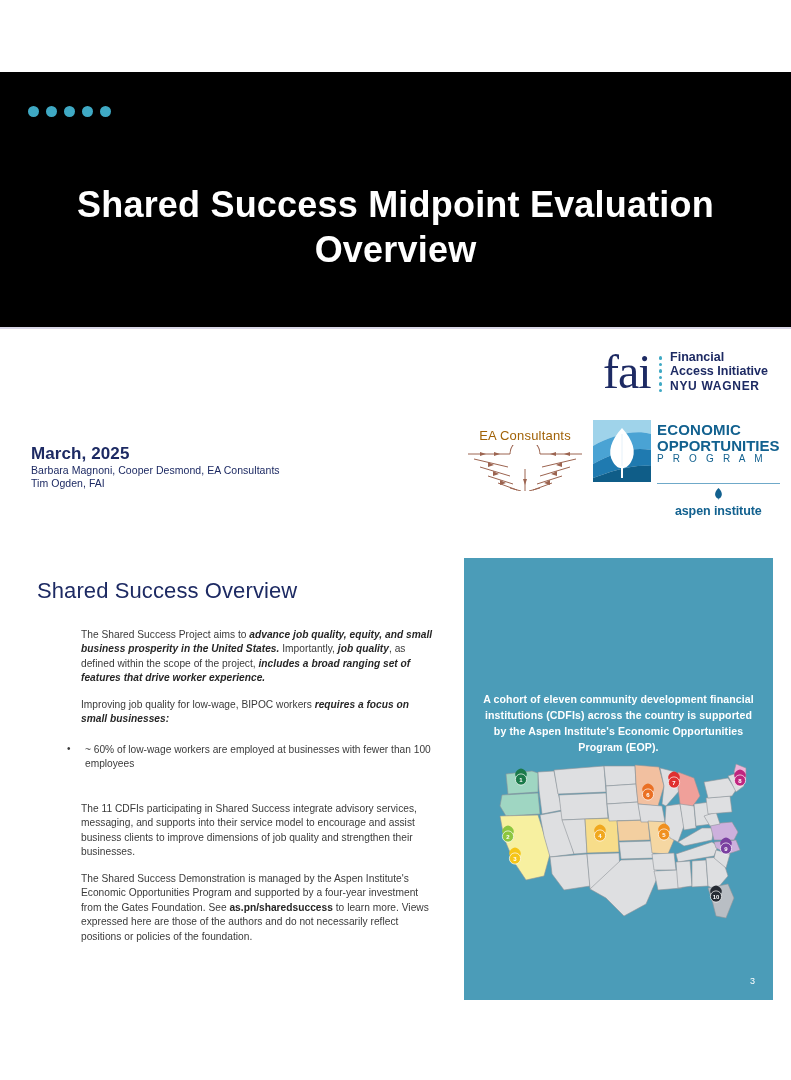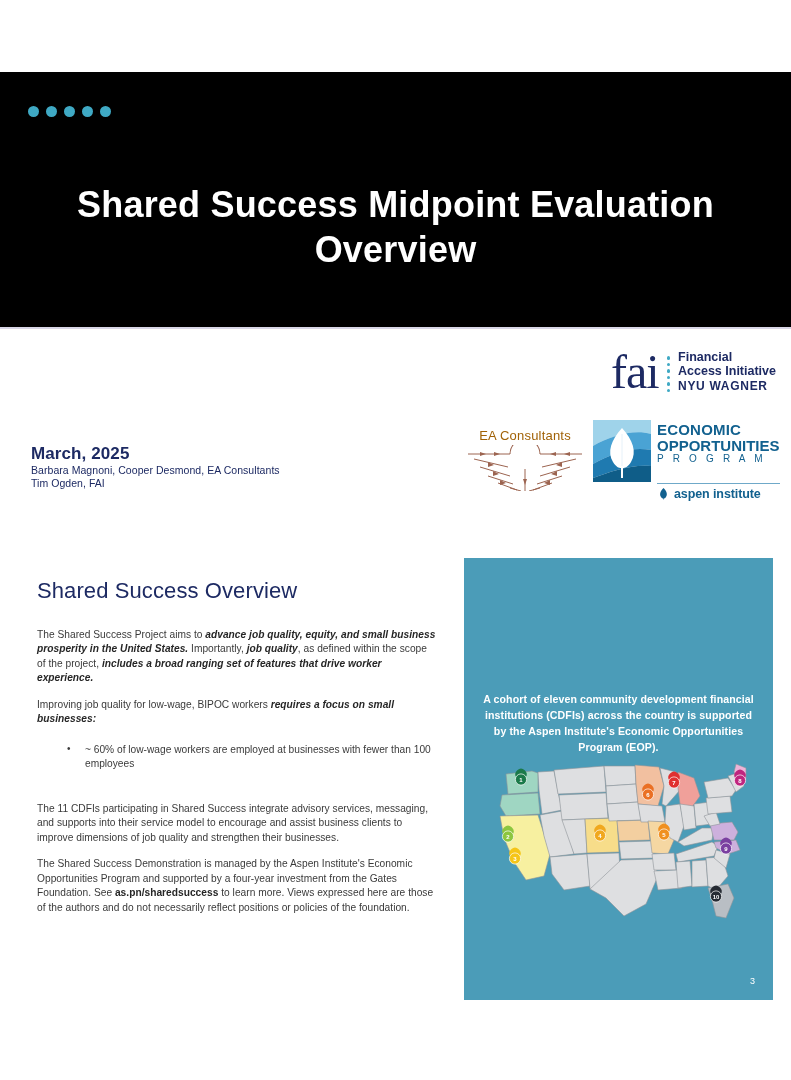--- a/index.html
+++ b/index.html
@@ -64,21 +64,21 @@
   .logo-cluster {
     position: absolute;
     left: 460px;
     top: 348px;
     width: 320px;
     height: 150px;
   }
   
   .fai-logo {
     position: absolute;
-    right: 4px;
+    right: 12px;
     top: 0;
     display: flex;
     align-items: center;
     gap: 8px;
   }
   .fai-word {
     font-family: "Liberation Serif", serif;
     font-size: 48px;
     line-height: 1;
     color: #1d2a63;
@@ -167,20 +167,21 @@
     letter-spacing: 3.2px;
     line-height: 1.15;
     padding-bottom: 18px;
     border-bottom: 1.3px solid #6fa9c9;
   }
   .eop-aspen {
     display: flex;
     align-items: center;
     gap: 4px;
     margin-top: 3px;
+    flex-direction: column;
   }
   .eop-aspen span {
     font-size: 12.5px;
     font-weight: bold;
     color: #12618f;
     letter-spacing: -0.1px;
   }
 
   
   .date-block {
@@ -215,20 +216,21 @@
     color: #1d2a63;
     letter-spacing: 0.1px;
     margin-bottom: 24px;
   }
   .body-p {
     font-size: 10.2px;
     color: #3a3a3a;
     line-height: 1.42;
     margin-bottom: 12px;
     letter-spacing: 0.02px;
+    margin-left: 44px;
   }
   .body-p b { color: #262626; }
   .body-p i { font-style: italic; }
   .bullet-list {
     margin: 16px 0 30px 0;
     padding: 0;
     list-style: none;
   }
   .bullet-list li {
     position: relative;

